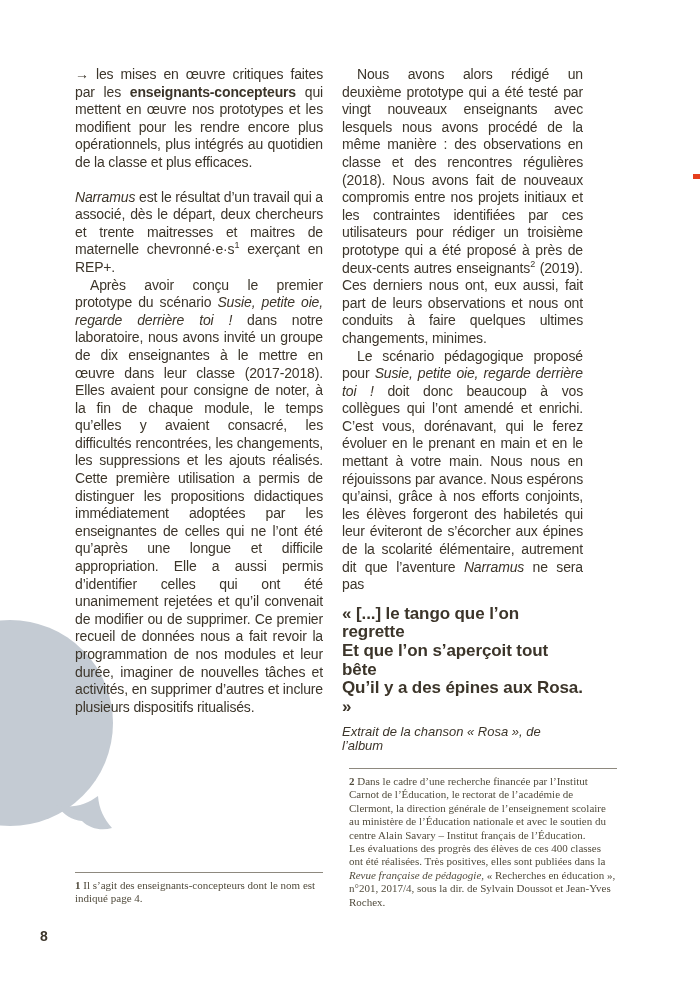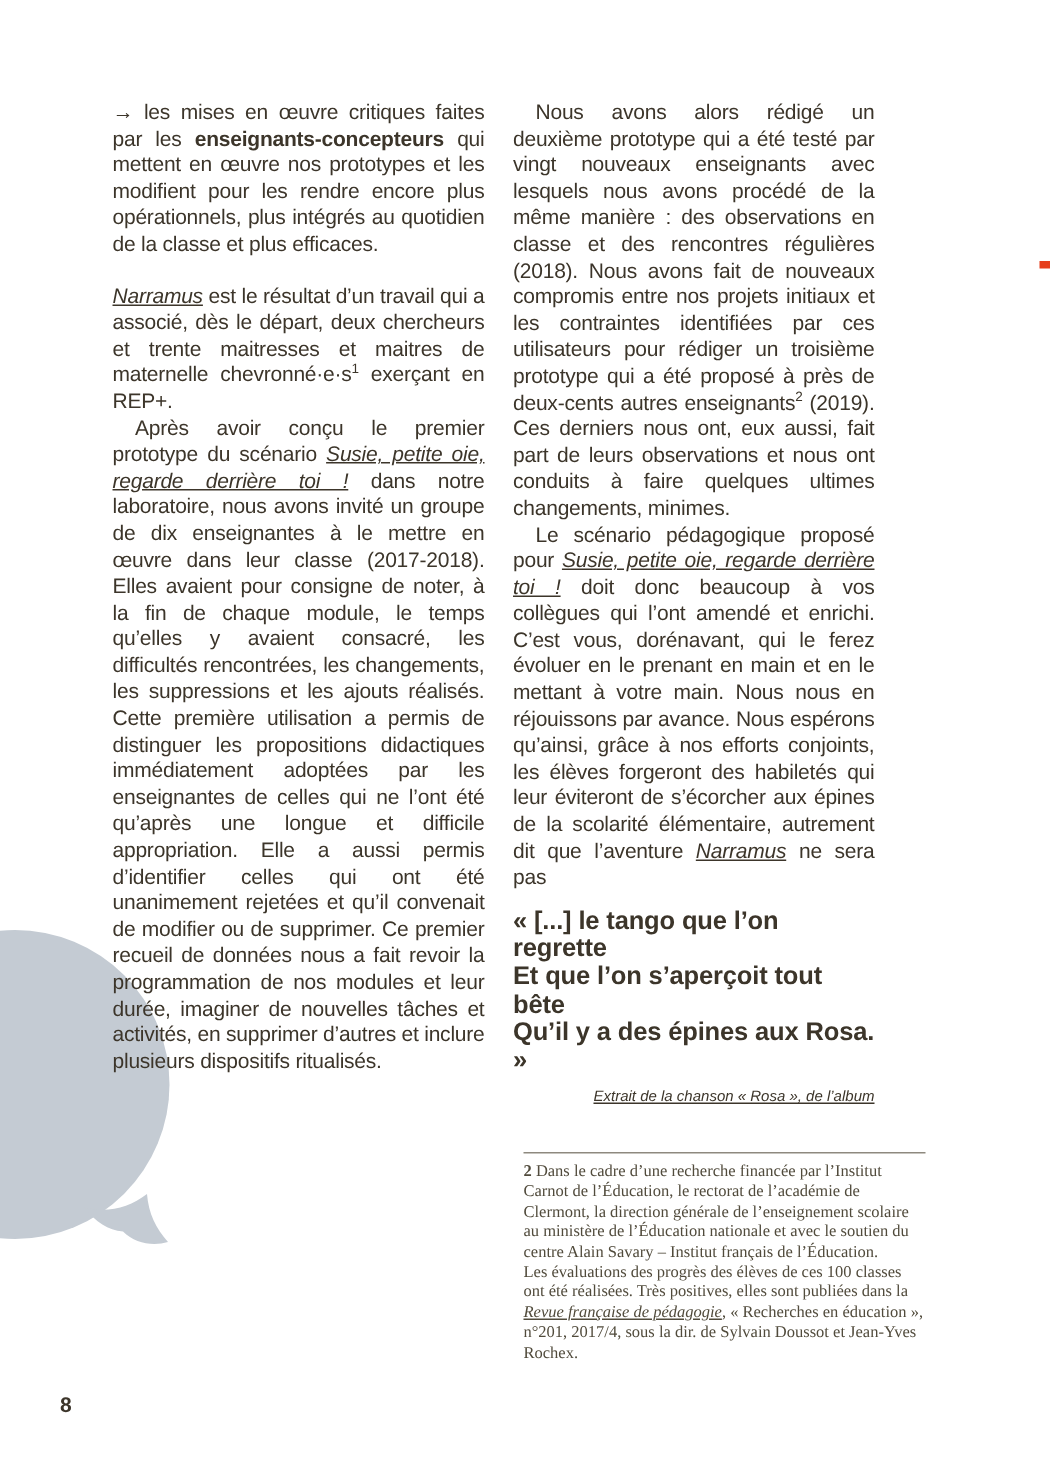--- a/index.html
+++ b/index.html
@@ -19,36 +19,35 @@
   p.body {
     margin: 0;
     font-size: 14px;
     line-height: 17.6px;
     text-align: justify;
     letter-spacing: -0.15px;
   }
   p.body.gap-after { margin-bottom: 17px; }
   p.body.indent { text-indent: 15px; }
   .b { font-weight: bold; }
-  i { font-style: italic; text-decoration: underline; }
+  i { font-style: italic; }
   sup.fnref { font-size: 9px; line-height: 0; vertical-align: super; }
 
   .quote {
     margin-top: 11px;
     font-size: 17px;
     font-weight: bold;
     line-height: 18.6px;
     letter-spacing: -0.1px;
   }
   .credit {
     margin-top: 9px;
-    font-size: 10px;
+    font-size: 13px;
     line-height: 13.8px;
     letter-spacing: 0;
-    text-align: right;
   }
 
   .footnote {
     position: absolute;
     font-family: "Liberation Serif", serif;
     font-size: 11px;
     line-height: 13.4px;
     color: #514b3c;
   }
   .footnote .rule { border-top: 1px solid #8e897f; margin-bottom: 6px; }
@@ -106,25 +105,30 @@
       <div>« [...] le tango que l’on regrette</div>
       <div>Et que l’on s’aperçoit tout bête</div>
       <div>Qu’il y a des épines aux Rosa. »</div>
     </div>
 
     <div class="credit">
       <div><i>Extrait de la chanson « Rosa », de l’album</i></div>
     </div>
   </div>
 
+  <div class="footnote fn-left">
+    <div class="rule"></div>
+    <p><span class="marker">1</span>
+      <span>Il s’agit des enseignants-concepteurs dont le nom est indiqué page 4.</span></p>
+  </div>
 
   <div class="footnote fn-right">
     <div class="rule"></div>
     <p><span class="marker">2</span>
       <span>Dans le cadre d’une recherche financée par l’Institut Carnot de l’Éducation, le rectorat de l’académie de Clermont, la direction générale de l’enseignement scolaire au ministère de l’Éducation nationale et avec le soutien du centre Alain Savary – Institut français de l’Éducation.</span></p>
-    <p><span>Les évaluations des progrès des élèves de ces 100 classes ont été réalisées. Très positives, elles sont publiées dans la </span><i>Revue française de pédagogie</i><span>, « Recherches en éducation », n°201, 2017/4, sous la dir. de Sylvain Doussot et Jean-Yves Rochex.</span></p>
+    <p><span>Les évaluations des progrès des élèves de ces 400 classes ont été réalisées. Très positives, elles sont publiées dans la </span><i>Revue française de pédagogie</i><span>, « Recherches en éducation », n°201, 2017/4, sous la dir. de Sylvain Doussot et Jean-Yves Rochex.</span></p>
   </div>
 
   <div class="pagenum">8</div>
 
   <div class="cropmark"></div>
 
 </div>
 
 </body></html>

